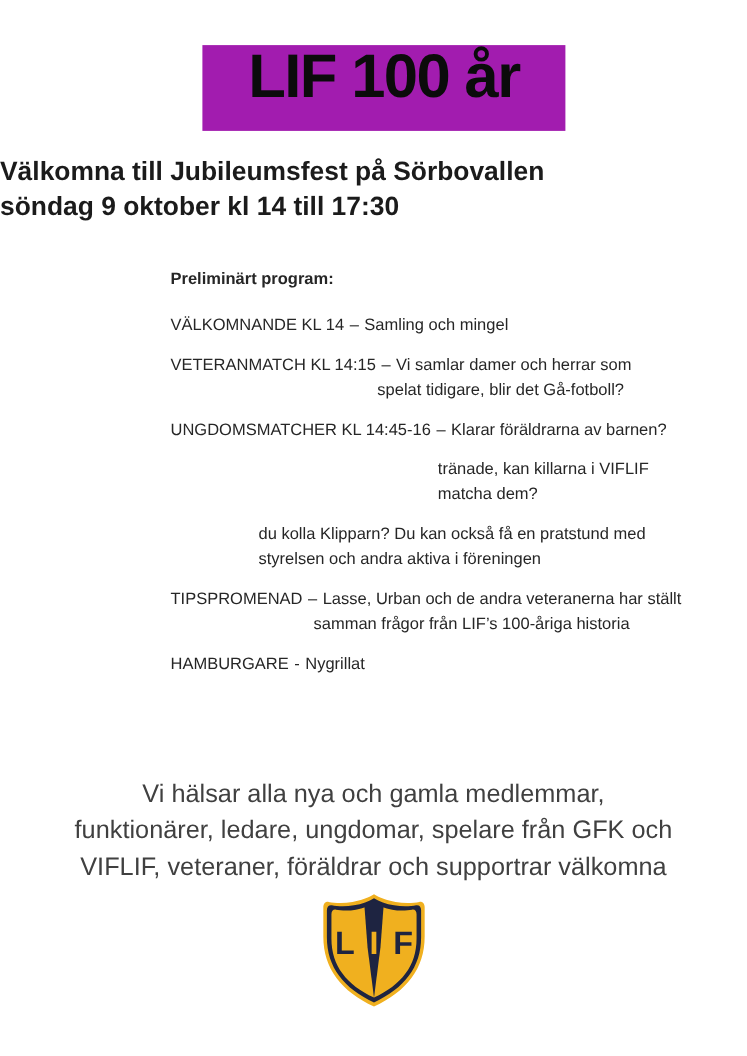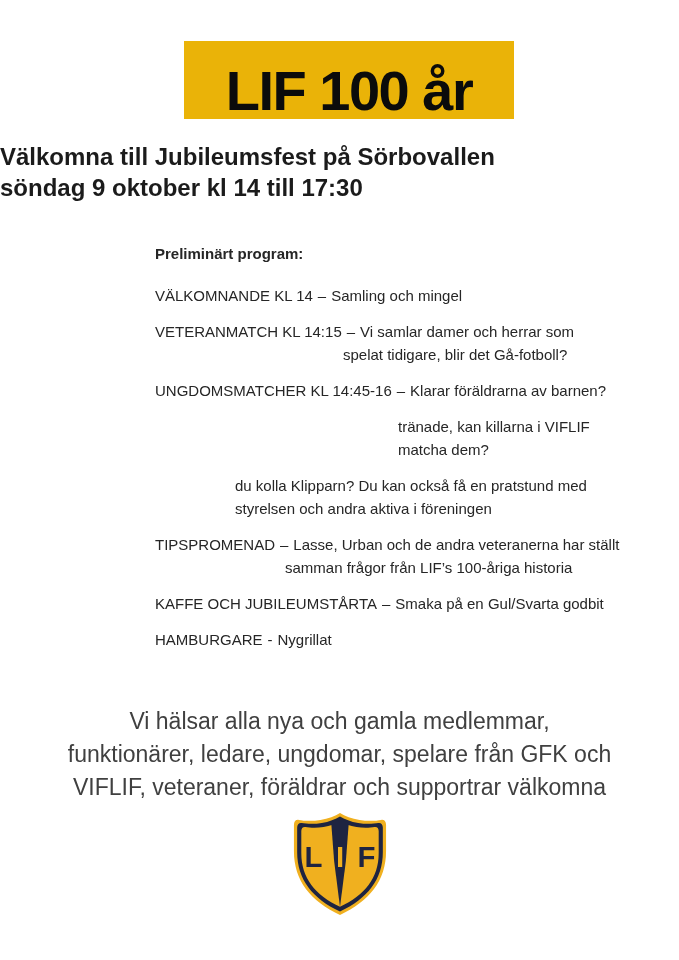--- a/index.html
+++ b/index.html
@@ -4,21 +4,21 @@
 <style>
   * { margin:0; padding:0; box-sizing:border-box; }
   html,body { background:#ffffff; }
   body { font-family:"Liberation Sans", sans-serif; color:#1f1f1f; }
   .page {
     position:relative; width:679px; height:960px; background:#ffffff;
     overflow:hidden; margin:0 auto;
   }
   .title-banner {
     position:absolute; left:184px; top:41px; width:330px; height:78px;
-    background:#eab308; display:flex; align-items:flex-end; justify-content:center;
+    background:#a21caf; display:flex; align-items:flex-start; justify-content:center;
   }
   .title-banner .title-text {
     font-size:56px; font-weight:bold; color:#0b0b0b; letter-spacing:-1.5px;
     white-space:nowrap; line-height:1;
   }
   .subtitle {
     position:absolute; left:0; top:141px; width:679px; 
     font-weight:bold; font-size:24px; line-height:31px; color:#1b1b1b;
   }
   .program {
@@ -80,23 +80,20 @@
     <div class="prog-item">
       <div class="wrap-line" style="padding-left:80px">du kolla Klipparn? Du kan också få en pratstund med</div>
       <div class="wrap-line" style="padding-left:80px">styrelsen och andra aktiva i föreningen</div>
     </div>
 
     <div class="prog-item">
       <div class="prog-line"><span class="term">TIPSPROMENAD</span><span class="sep">–</span><span class="desc">Lasse, Urban och de andra veteranerna har ställt</span></div>
       <div class="wrap-line" style="padding-left:130px">samman frågor från LIF’s 100-åriga historia</div>
     </div>
 
-    <div class="prog-item">
-      <div class="prog-line"><span class="term">KAFFE OCH JUBILEUMSTÅRTA</span><span class="sep">–</span><span class="desc">Smaka på en Gul/Svarta godbit</span></div>
-    </div>
 
     <div class="prog-item">
       <div class="prog-line"><span class="term">HAMBURGARE</span><span class="sep">-</span><span class="desc">Nygrillat</span></div>
     </div>
   </div>
 
   <div class="footer">
     <div>Vi hälsar alla nya och gamla medlemmar,</div>
     <div>funktionärer, ledare, ungdomar, spelare från GFK och</div>
     <div>VIFLIF, veteraner, föräldrar och supportrar välkomna</div>

